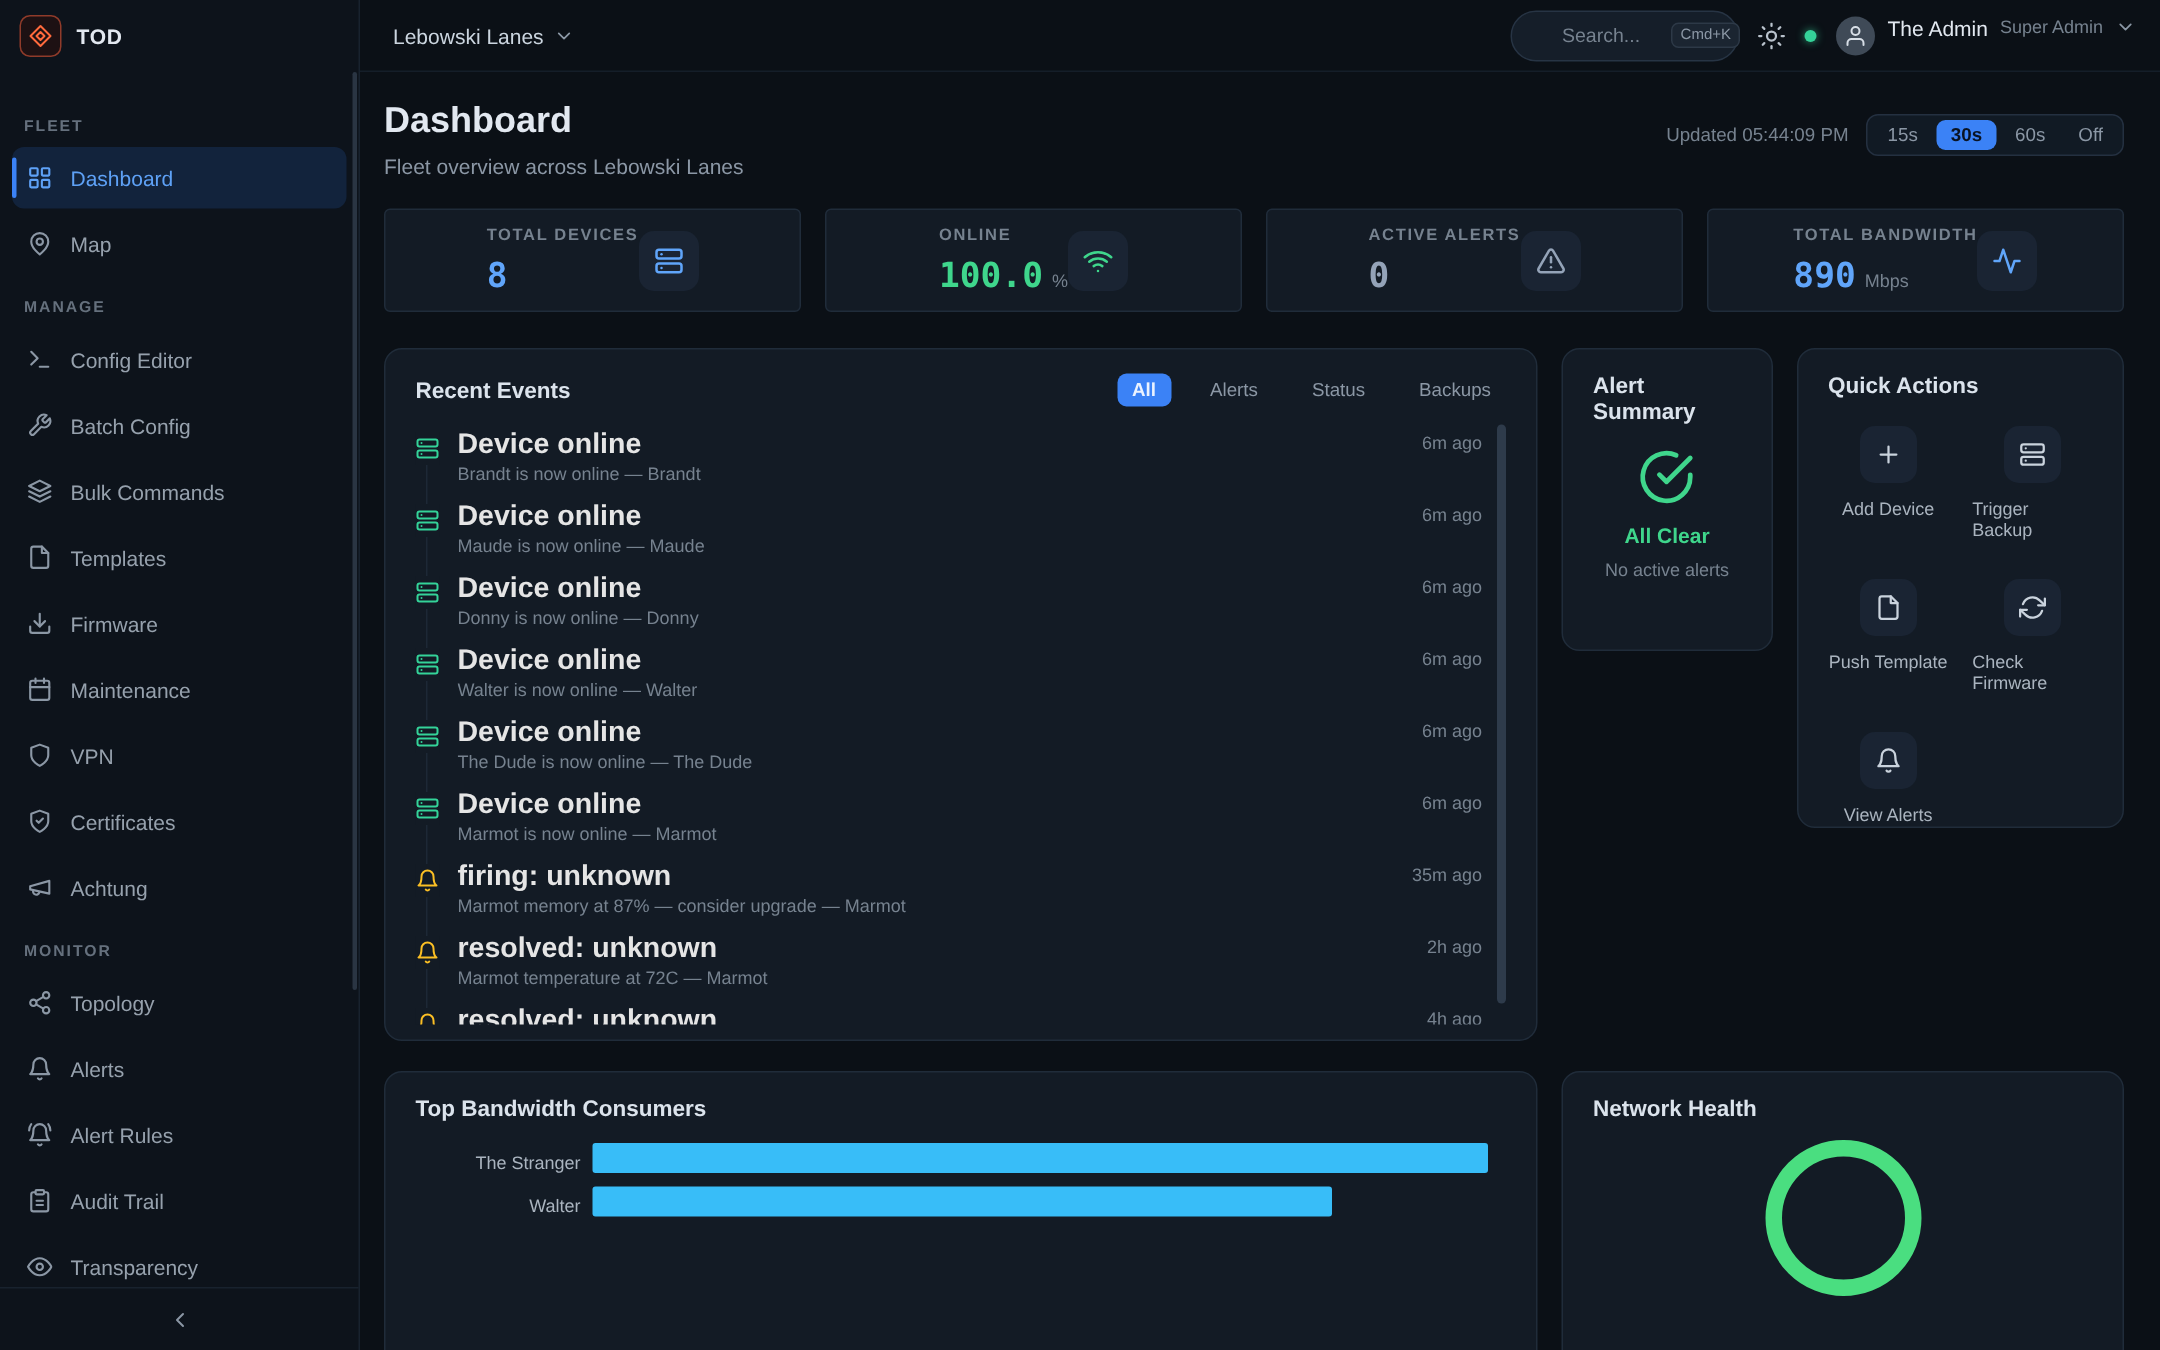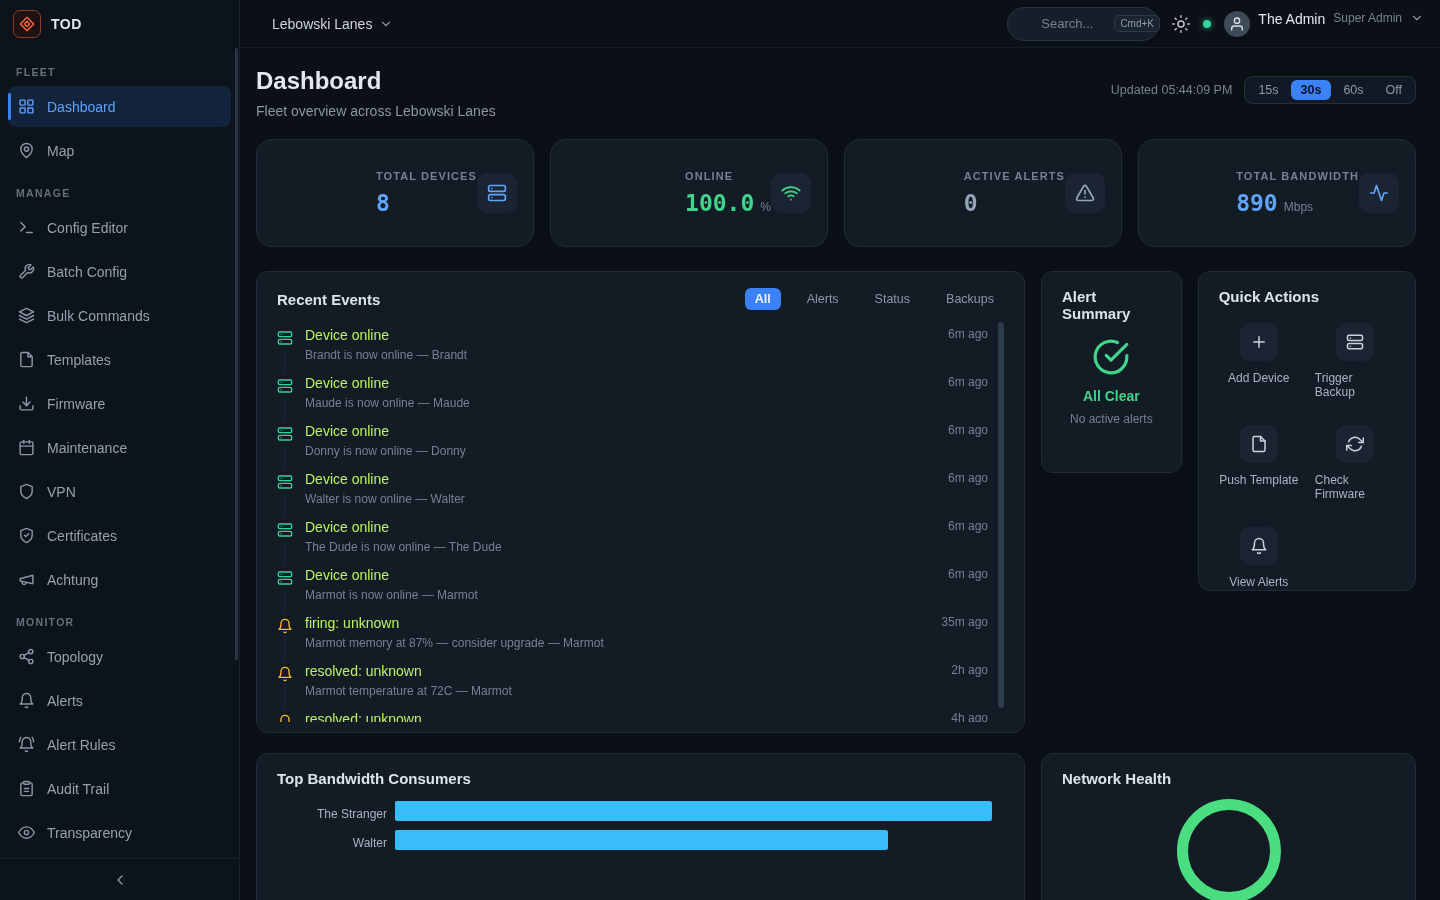--- a/index.html
+++ b/index.html
@@ -18,35 +18,35 @@
 
   
   .sidebar{width:240px;min-width:240px;background:var(--panel);border-right:1px solid var(--line-soft);
            display:flex;flex-direction:column;position:relative}
   .brand{height:48px;display:flex;align-items:center;gap:10px;padding:0 13px;cursor:pointer}
   .brand-logo{width:28px;height:28px;border-radius:7px;background:#1d1113;border:1px solid #8f3b2a;
               color:#ff6a3d;display:grid;place-items:center;padding:5px}
   .brand-name{font-weight:700;font-size:14px;letter-spacing:.5px}
   .nav{flex:1;padding:4px 8px 0;overflow:hidden}
   .nav-label{font-size:10.5px;letter-spacing:1.3px;color:#65707d;margin:16px 8px 8px;text-transform:uppercase;font-weight:700}
-  .nav-label.first{margin-top:14px}
+  .nav-label.first{margin-top:26px}
   .nav-item{display:flex;align-items:center;gap:12px;padding:12px 10px;border-radius:8px;color:#96a1ad;
             font-size:14px;position:relative;cursor:pointer;margin-bottom:3px}
   .nav-item .nav-icon{width:17px;height:17px;flex:0 0 17px;color:#8b97a5}
   .nav-item.active{background:#12233c;color:#5ea1f6}
   .nav-item.active .nav-icon{color:#5ea1f6}
   .nav-item.active::before{content:"";position:absolute;left:0;top:7px;bottom:7px;width:3px;border-radius:2px;background:var(--accent)}
   .sidebar-scroll{position:absolute;top:48px;right:1px;width:3px;height:612px;border-radius:2px;background:#2a3543}
   .collapse{height:42px;border-top:1px solid var(--line-soft);display:grid;place-items:center;color:#8b97a5;cursor:pointer}
   .collapse [data-icon]{width:16px;height:16px}
 
   
   .main{flex:1;display:flex;flex-direction:column;min-width:0}
   .topbar{height:48px;min-height:48px;display:flex;align-items:center;padding:0 16px;border-bottom:1px solid #151e29}
-  .org{display:flex;align-items:center;gap:7px;color:#cbd5df;cursor:pointer;margin-left:16px}
+  .org{display:flex;align-items:center;gap:7px;color:#cbd5df;cursor:pointer;margin-left:6px}
   .chev{width:14px;height:14px;color:#8b97a5}
   .topbar-right{margin-left:auto;display:flex;align-items:center;gap:13px}
   .search{width:152px;height:34px;border-radius:17px;background:#151e29;border:1px solid #273444;
           display:flex;align-items:center;gap:21px;padding:0 7px 0 12px;color:#76828f;cursor:text}
   .search [data-icon]{width:14px;height:14px}
   .search-text{font-size:13px;flex:1}
   .kbd{font-size:10px;color:#8b97a5;background:#1b2531;border:1px solid #2d3947;padding:2px 5px;border-radius:5px;white-space:nowrap}
   .icon-btn{width:18px;height:18px;color:#b9c2cc;cursor:pointer}
   .status-dot{width:8px;height:8px;border-radius:50%;background:#34d399;box-shadow:0 0 6px rgba(52,211,153,.7)}
   .user{display:flex;gap:8px;cursor:pointer}
@@ -59,22 +59,22 @@
   .page-head{display:flex;align-items:flex-start;justify-content:space-between}
   .page-title{font-size:24px;font-weight:700;margin:0;line-height:30px}
   .page-sub{margin-top:5px;color:#8b97a5;font-size:14px;line-height:20px}
   .head-right{display:flex;align-items:center;gap:12px;margin-top:10px}
   .updated{font-size:12.5px;color:var(--muted)}
   .seg{display:flex;background:#111a24;border:1px solid #243040;border-radius:8px;padding:3px;gap:2px}
   .seg-opt{font-size:12.5px;color:#8b97a5;padding:3px 10px;border-radius:6px;cursor:pointer}
   .seg-opt.active{background:var(--accent);color:#0a1322;font-weight:700}
 
   .stats{display:grid;grid-template-columns:repeat(4,1fr);gap:16px;margin-top:18px}
-  .stat{background:var(--card);border:1px solid var(--line);border-radius:16px;padding:14px 16px;
-        display:flex;justify-content:flex-end;align-items:center;height:108px}
+  .stat{background:var(--card);border:1px solid var(--line);border-radius:4px;padding:14px 16px;
+        display:flex;justify-content:center;align-items:center;height:69px}
   .stat-label{font-size:11px;letter-spacing:1.1px;color:var(--muted);font-weight:700}
   .stat-value-row{display:flex;align-items:baseline;gap:6px;margin-top:8px}
   .stat-value{font-family:"DejaVu Sans Mono",monospace;font-size:23px;font-weight:700;line-height:26px}
   .stat-suffix{font-size:12px;color:var(--muted)}
   .stat-iconbox{width:40px;height:40px;border-radius:10px;background:var(--iconbox);display:grid;place-items:center;padding:10px}
   .c-blue{color:var(--blue)} .c-green{color:var(--green)} .c-gray{color:#94a3b8}
 
   .grid{display:grid;grid-template-columns:minmax(0,1fr) 375px;gap:20px 16px;margin-top:24px;align-items:start}
   .card{background:var(--card);border:1px solid var(--line);border-radius:12px}
   .card-head{display:flex;align-items:center;justify-content:space-between}
@@ -85,21 +85,21 @@
   .tabs{display:flex;gap:16px;align-items:center}
   .tab{font-size:12.5px;color:#8b97a5;padding:4px 10px;border-radius:6px;cursor:pointer}
   .tab.active{background:var(--accent);color:#eaf2ff;font-weight:700}
   .event-list{margin-top:10px;flex:1;overflow:hidden;position:relative;padding-right:16px}
   .event-list::before{content:"";position:absolute;left:7px;top:8px;bottom:8px;width:1px;background:#1d2836}
   .event{display:flex;gap:12px;padding:7px 0;height:48px;position:relative;cursor:pointer}
   .event-icon{width:16px;height:22px;flex:0 0 16px;display:flex;align-items:center;background:var(--card);
               color:#34d399;z-index:1;padding:3px 0}
   .event-icon.amber{color:var(--amber)}
   .event-main{flex:1;min-width:0}
-  .event-title{font-size:14px;color:#bef264;font-weight:400;line-height:17px}
+  .event-title{font-size:19px;color:#e5e5e5;font-weight:700;line-height:17px}
   .event-detail{font-size:12px;color:var(--muted);margin-top:4px;line-height:15px;white-space:nowrap;overflow:hidden}
   .event-time{font-size:12px;color:var(--muted);white-space:nowrap;margin-left:12px}
   .list-thumb{position:absolute;right:0;top:2px;width:6px;height:386px;border-radius:3px;background:#2e3b4b;cursor:grab}
 
   
   .stack{display:flex;flex-direction:row;gap:16px}
   .alert-card{height:202px;padding:16px 20px}
   .alert-center{display:flex;flex-direction:column;align-items:center;margin-top:16px}
   .alert-check{width:38px;height:38px;color:var(--green)}
   .alert-status{color:var(--green);font-size:14px;font-weight:700;margin-top:12px}

